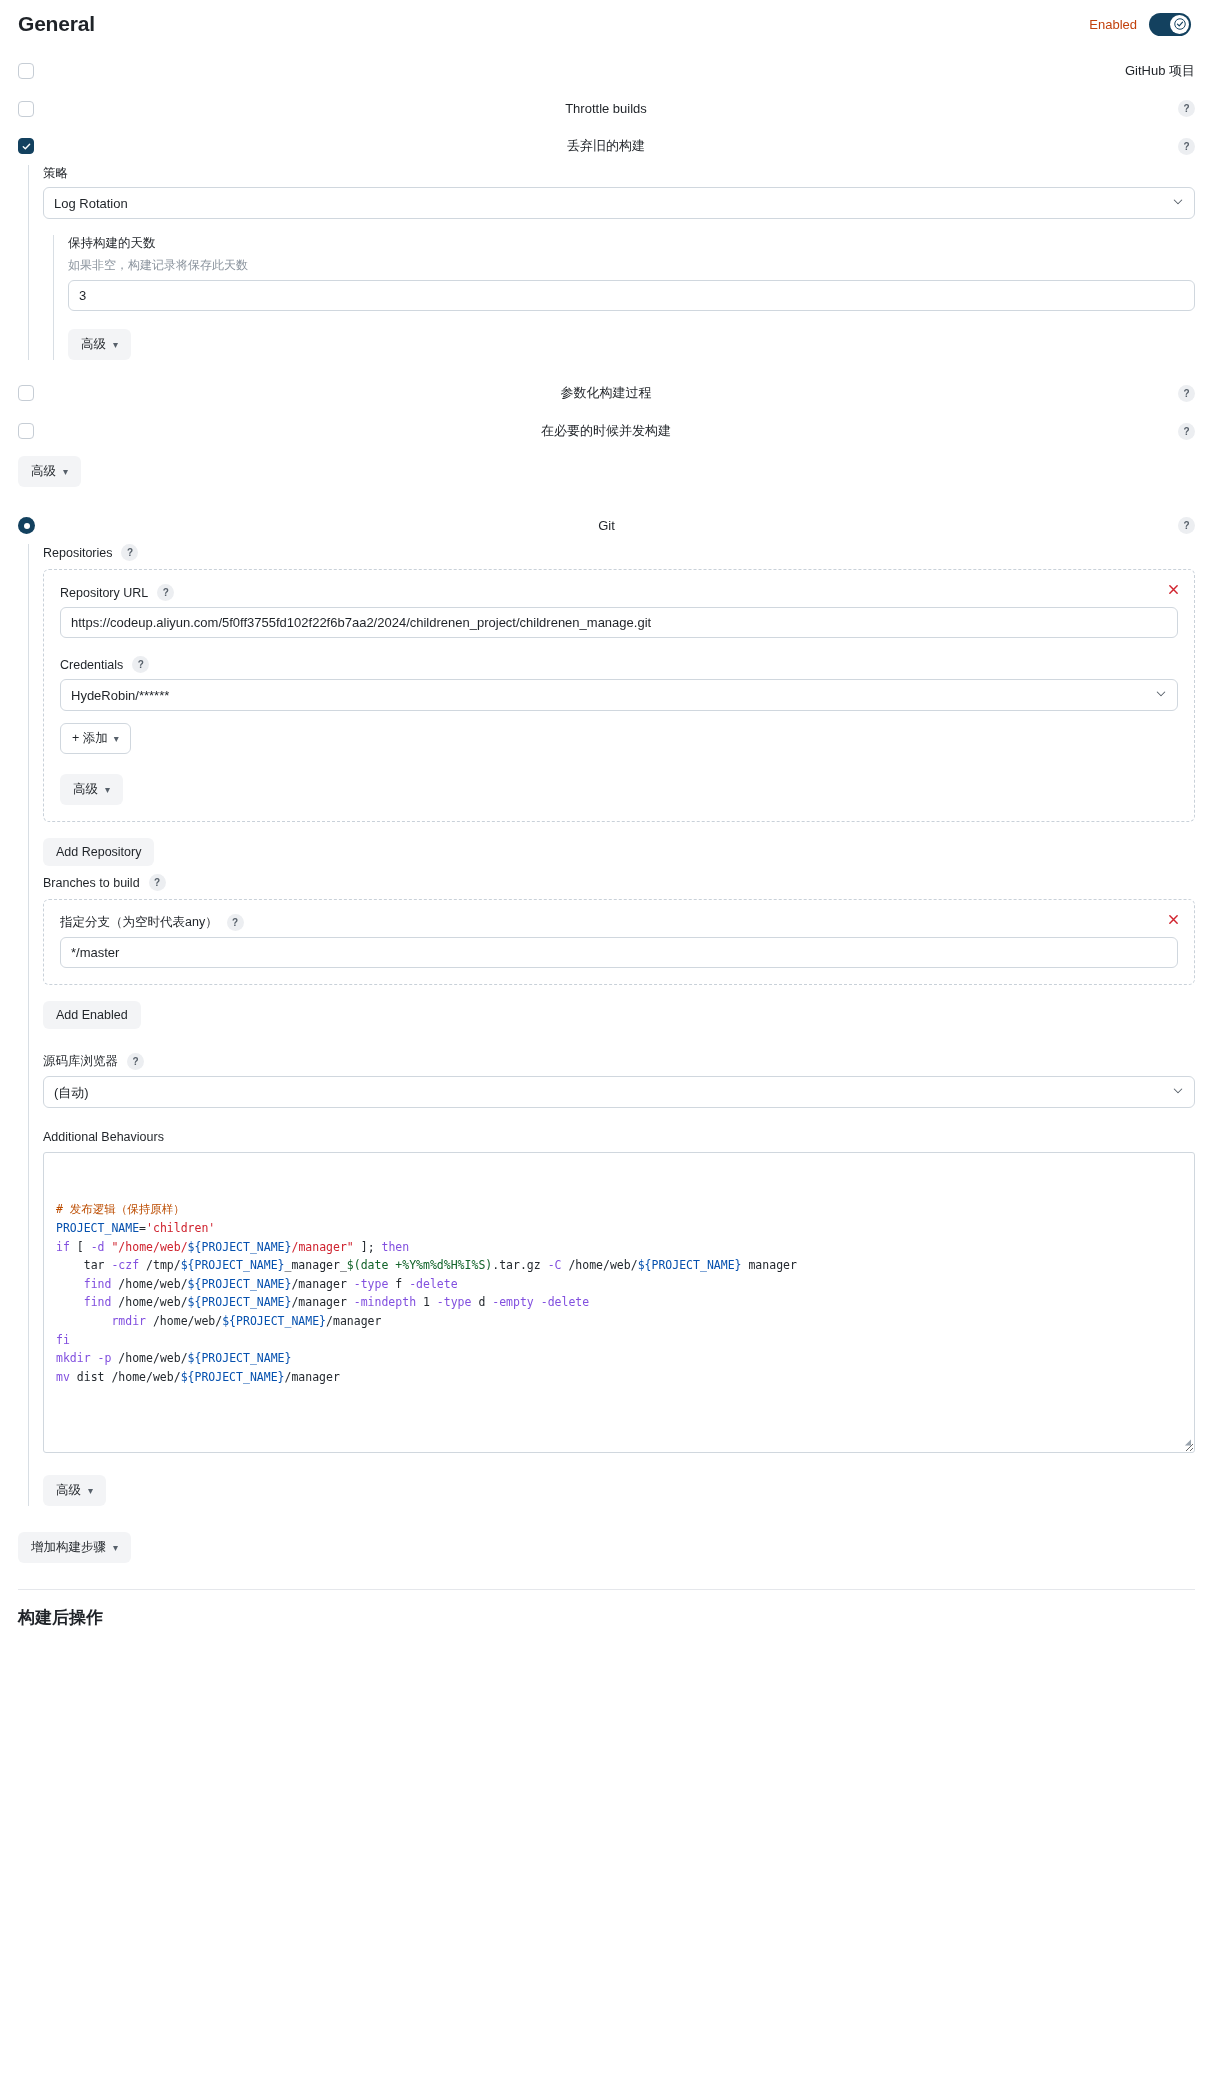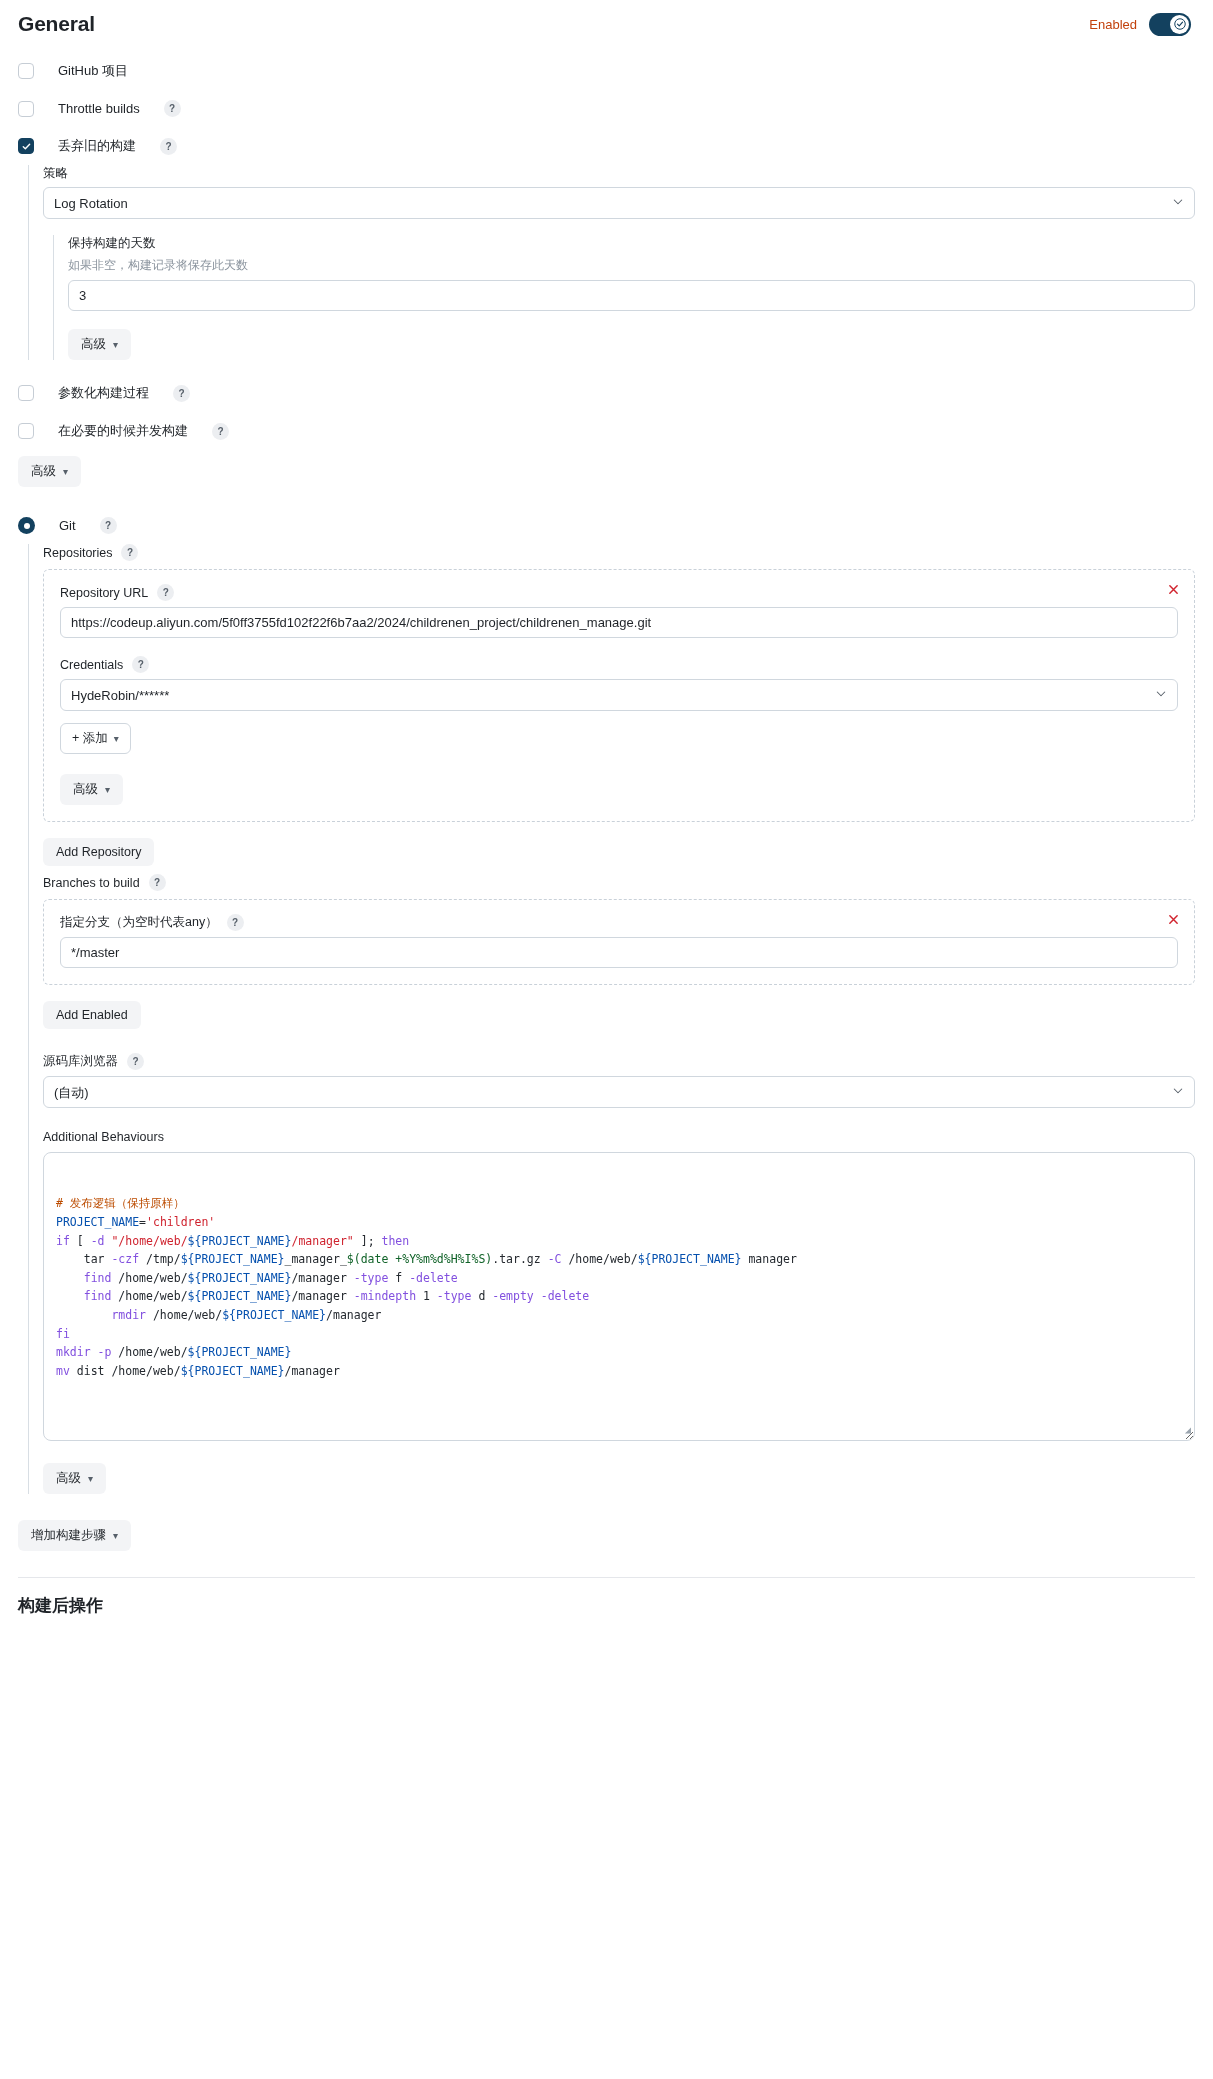--- a/index.html
+++ b/index.html
@@ -49,21 +49,21 @@
   }
   .select-chevron {
     position:absolute; right:11px; top:50%; transform: translateY(-50%);
     pointer-events:none; color:#57606a;
   }
   .hint-row { margin-top: 5px; font-size: 12px; }
   .hint-plain { color:#8b949e; }
   .hint-link { color:#1f6feb; text-decoration:none; margin-left:4px; }
 
   
-  .check-row { display:flex; align-items:center; gap:24px; margin-top: 20px; }
+  .check-row { display:flex; align-items:center; gap:11px; margin-top: 20px; justify-content: space-between; }
   .cb {
     width: 16px; height: 16px; border-radius: 4px; border: 1.6px solid #c6cdd5;
     background:#fff; display:inline-flex; align-items:center; justify-content:center;
     flex: 0 0 auto; cursor:pointer;
   }
   .cb.checked { background:#13415f; border-color:#13415f; }
   .cb.checked svg { width:11px; height:11px; }
   .cb-label { font-size: 13px; color:#1f2328; }
   .radio {
     width: 17px; height: 17px; border-radius:50%; background:#13415f;
@@ -101,22 +101,22 @@
   }
   .block-del {
     position:absolute; top:10px; right:12px; width:18px; height:18px;
     display:flex; align-items:center; justify-content:center;
     color:#d1242f; cursor:pointer; font-size: 15px; line-height:1;
   }
   .sub-label-row { display:flex; align-items:center; gap:9px; margin-bottom:6px; }
 
   
   .codebox {
-    border:1px solid #d0d7de; border-radius:8px; background:#fff;
-    padding: 4px 12px; margin-top: 6px; overflow:auto;
+    border:1px solid #d0d7de; border-radius:3px; background:#fff;
+    padding: 10px 12px; margin-top: 6px; overflow:auto;
     font-family: "DejaVu Sans Mono", "Liberation Mono", monospace;
     font-size: 11.5px; line-height: 1.62; white-space: pre;
     position: relative; resize: vertical;
   }
   .codebox .resize-grip {
     position:absolute; right:3px; bottom:2px; color:#9aa4ae; font-size:10px;
   }
   .c-com  { color:#bc4c00; }
   .c-var  { color:#0550ae; }
   .c-str  { color:#cf222e; }

